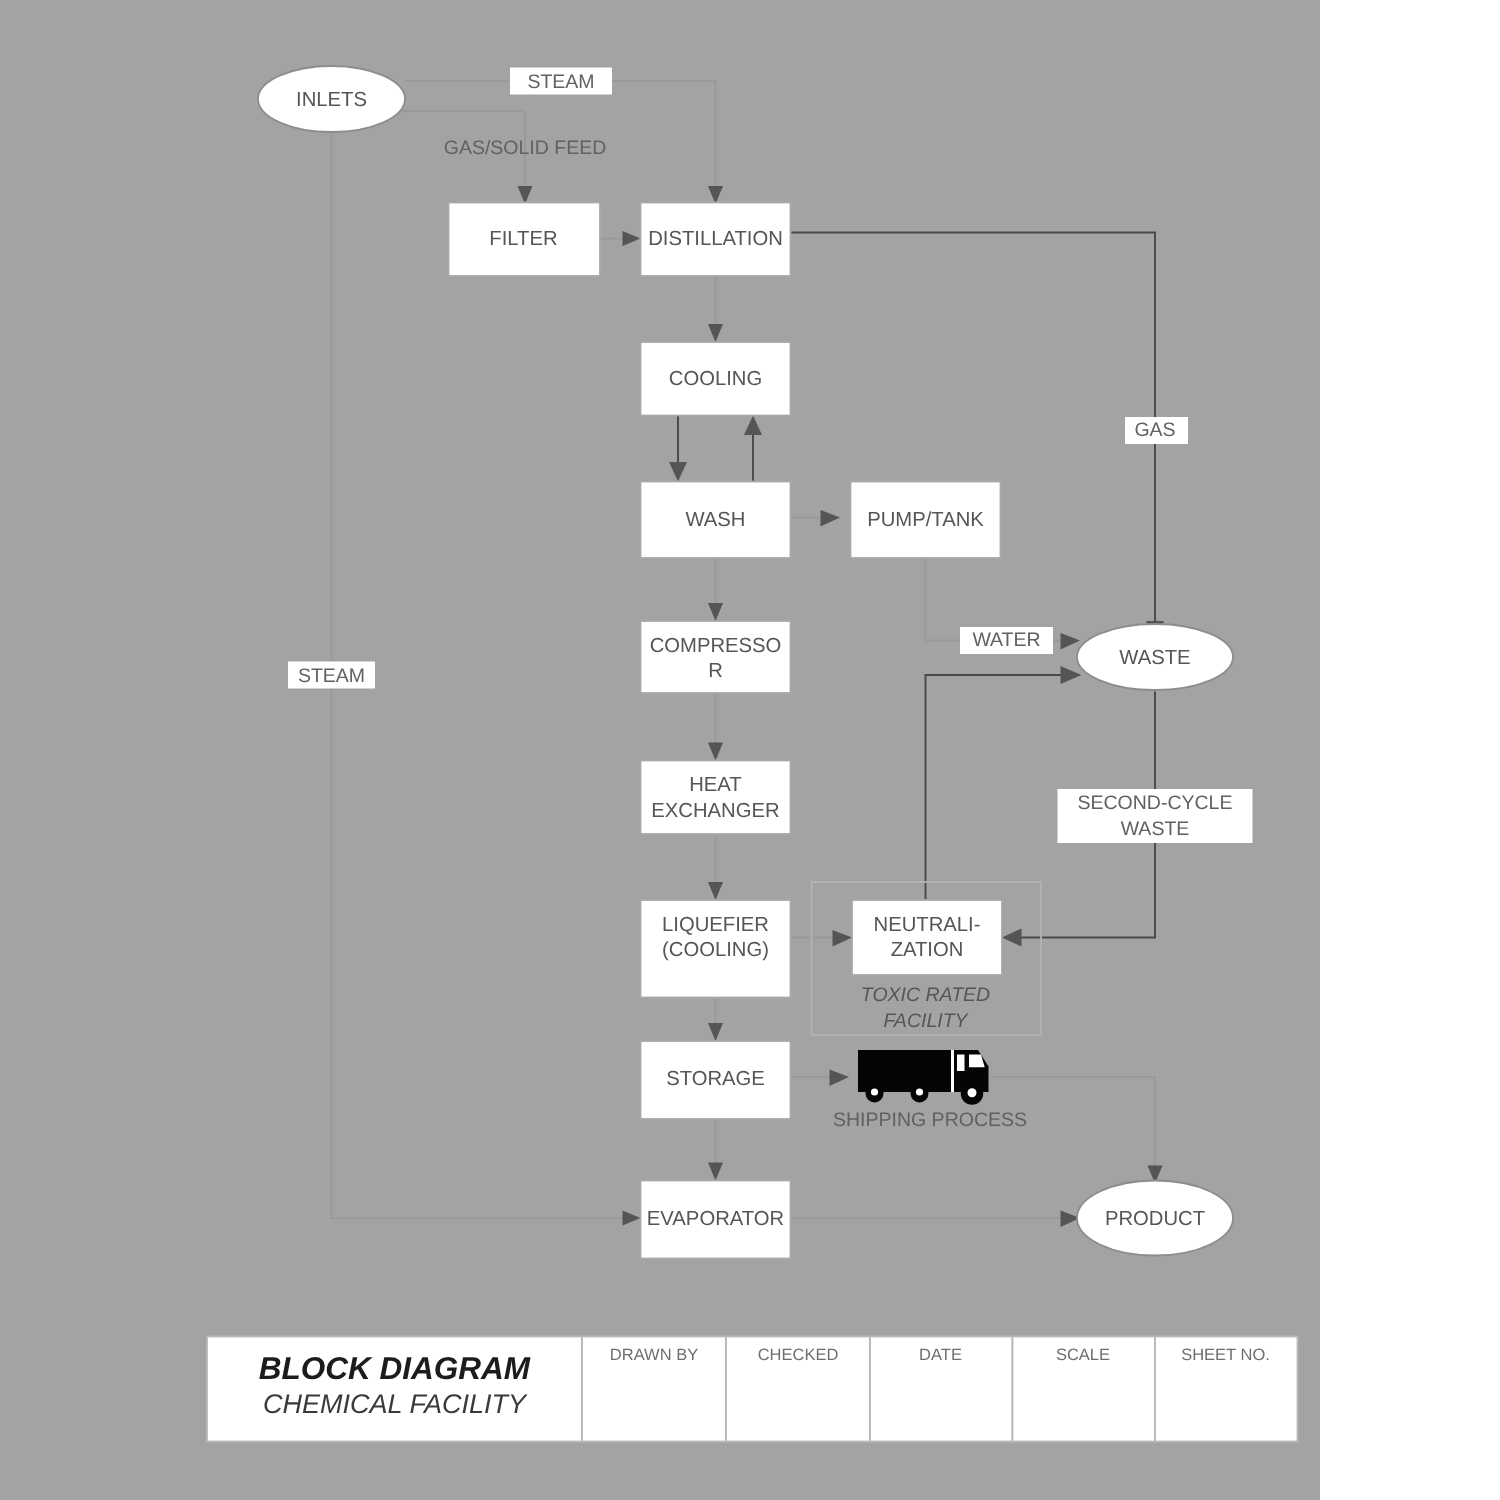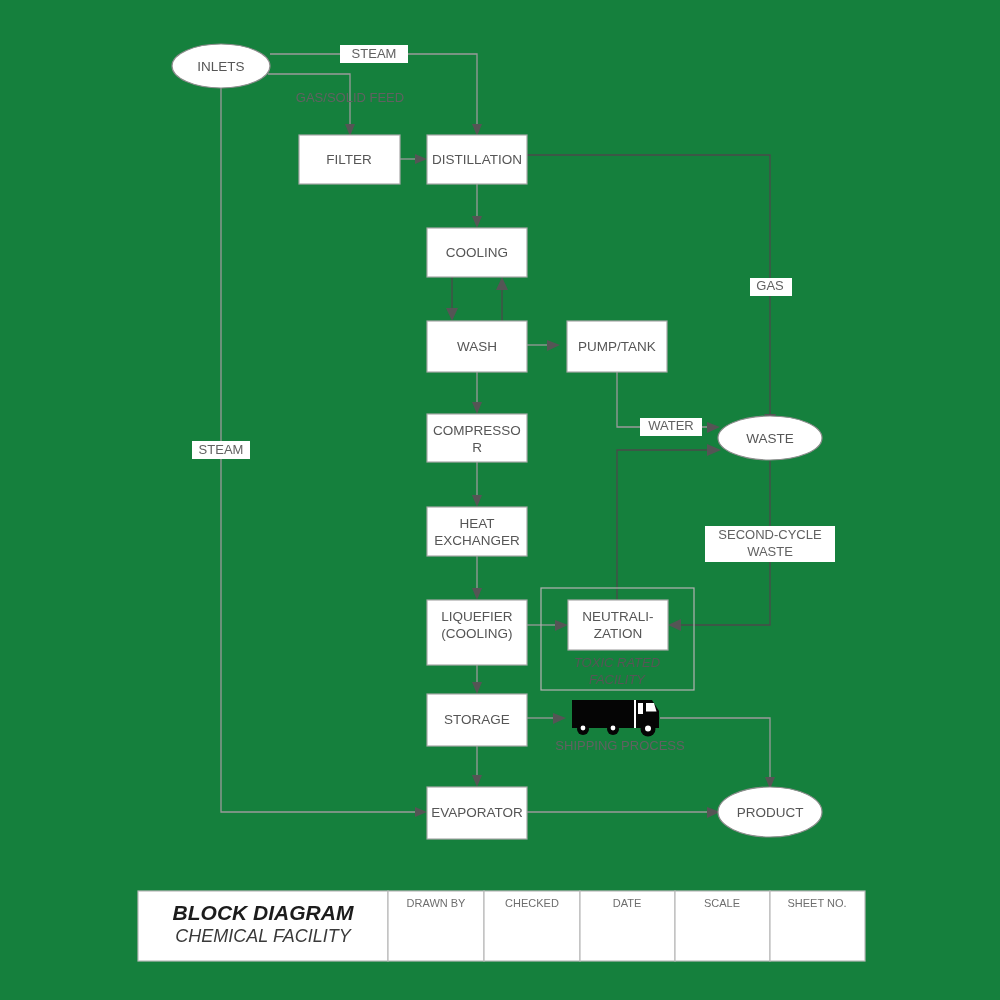--- a/index.html
+++ b/index.html
@@ -8,23 +8,23 @@
     background: #ffffff;
   }
   body {
     width: 1000px;
     height: 1000px;
     font-family: "Liberation Sans", sans-serif;
     overflow: hidden;
   }
   #diagram-root {
     position: relative;
-    width: 1000px;
+    width: 880px;
     height: 1000px;
-    background: #15803d;
+    background: #a3a3a3;
   }
   svg#flow-canvas {
     position: absolute;
     left: 0;
     top: 0;
     width: 1000px;
     height: 1000px;
     display: block;
   }
   .node-box {

